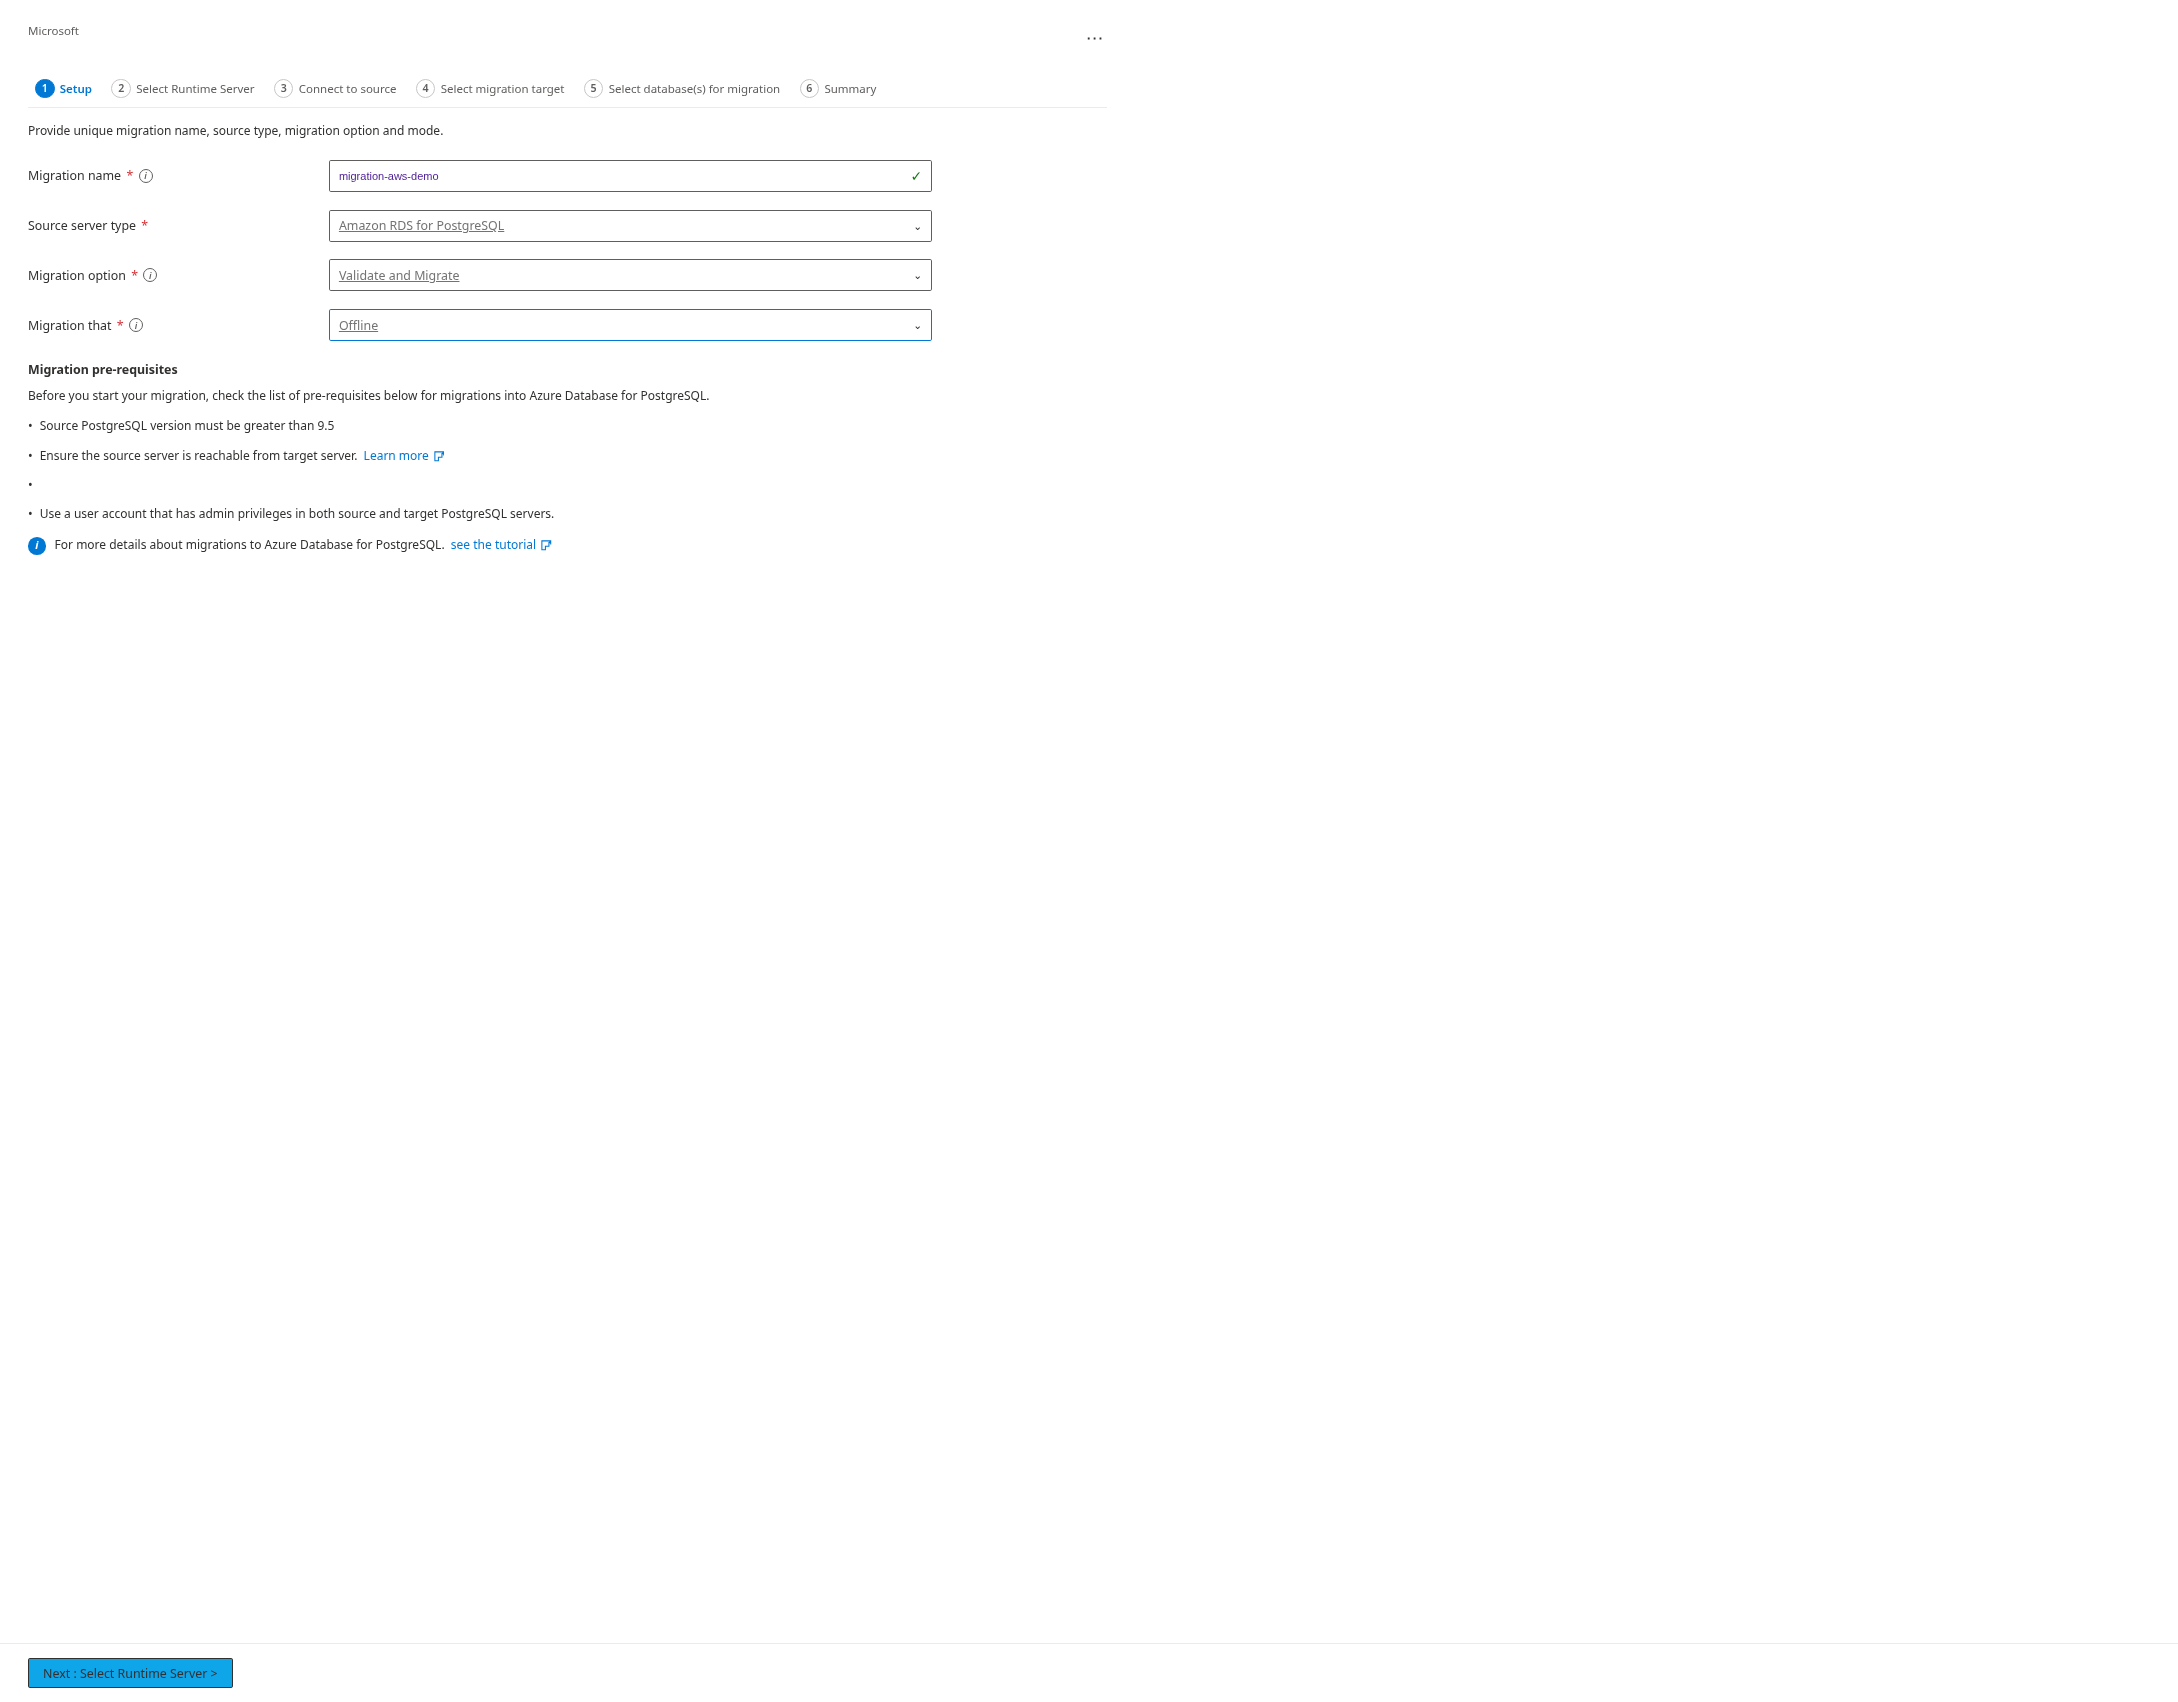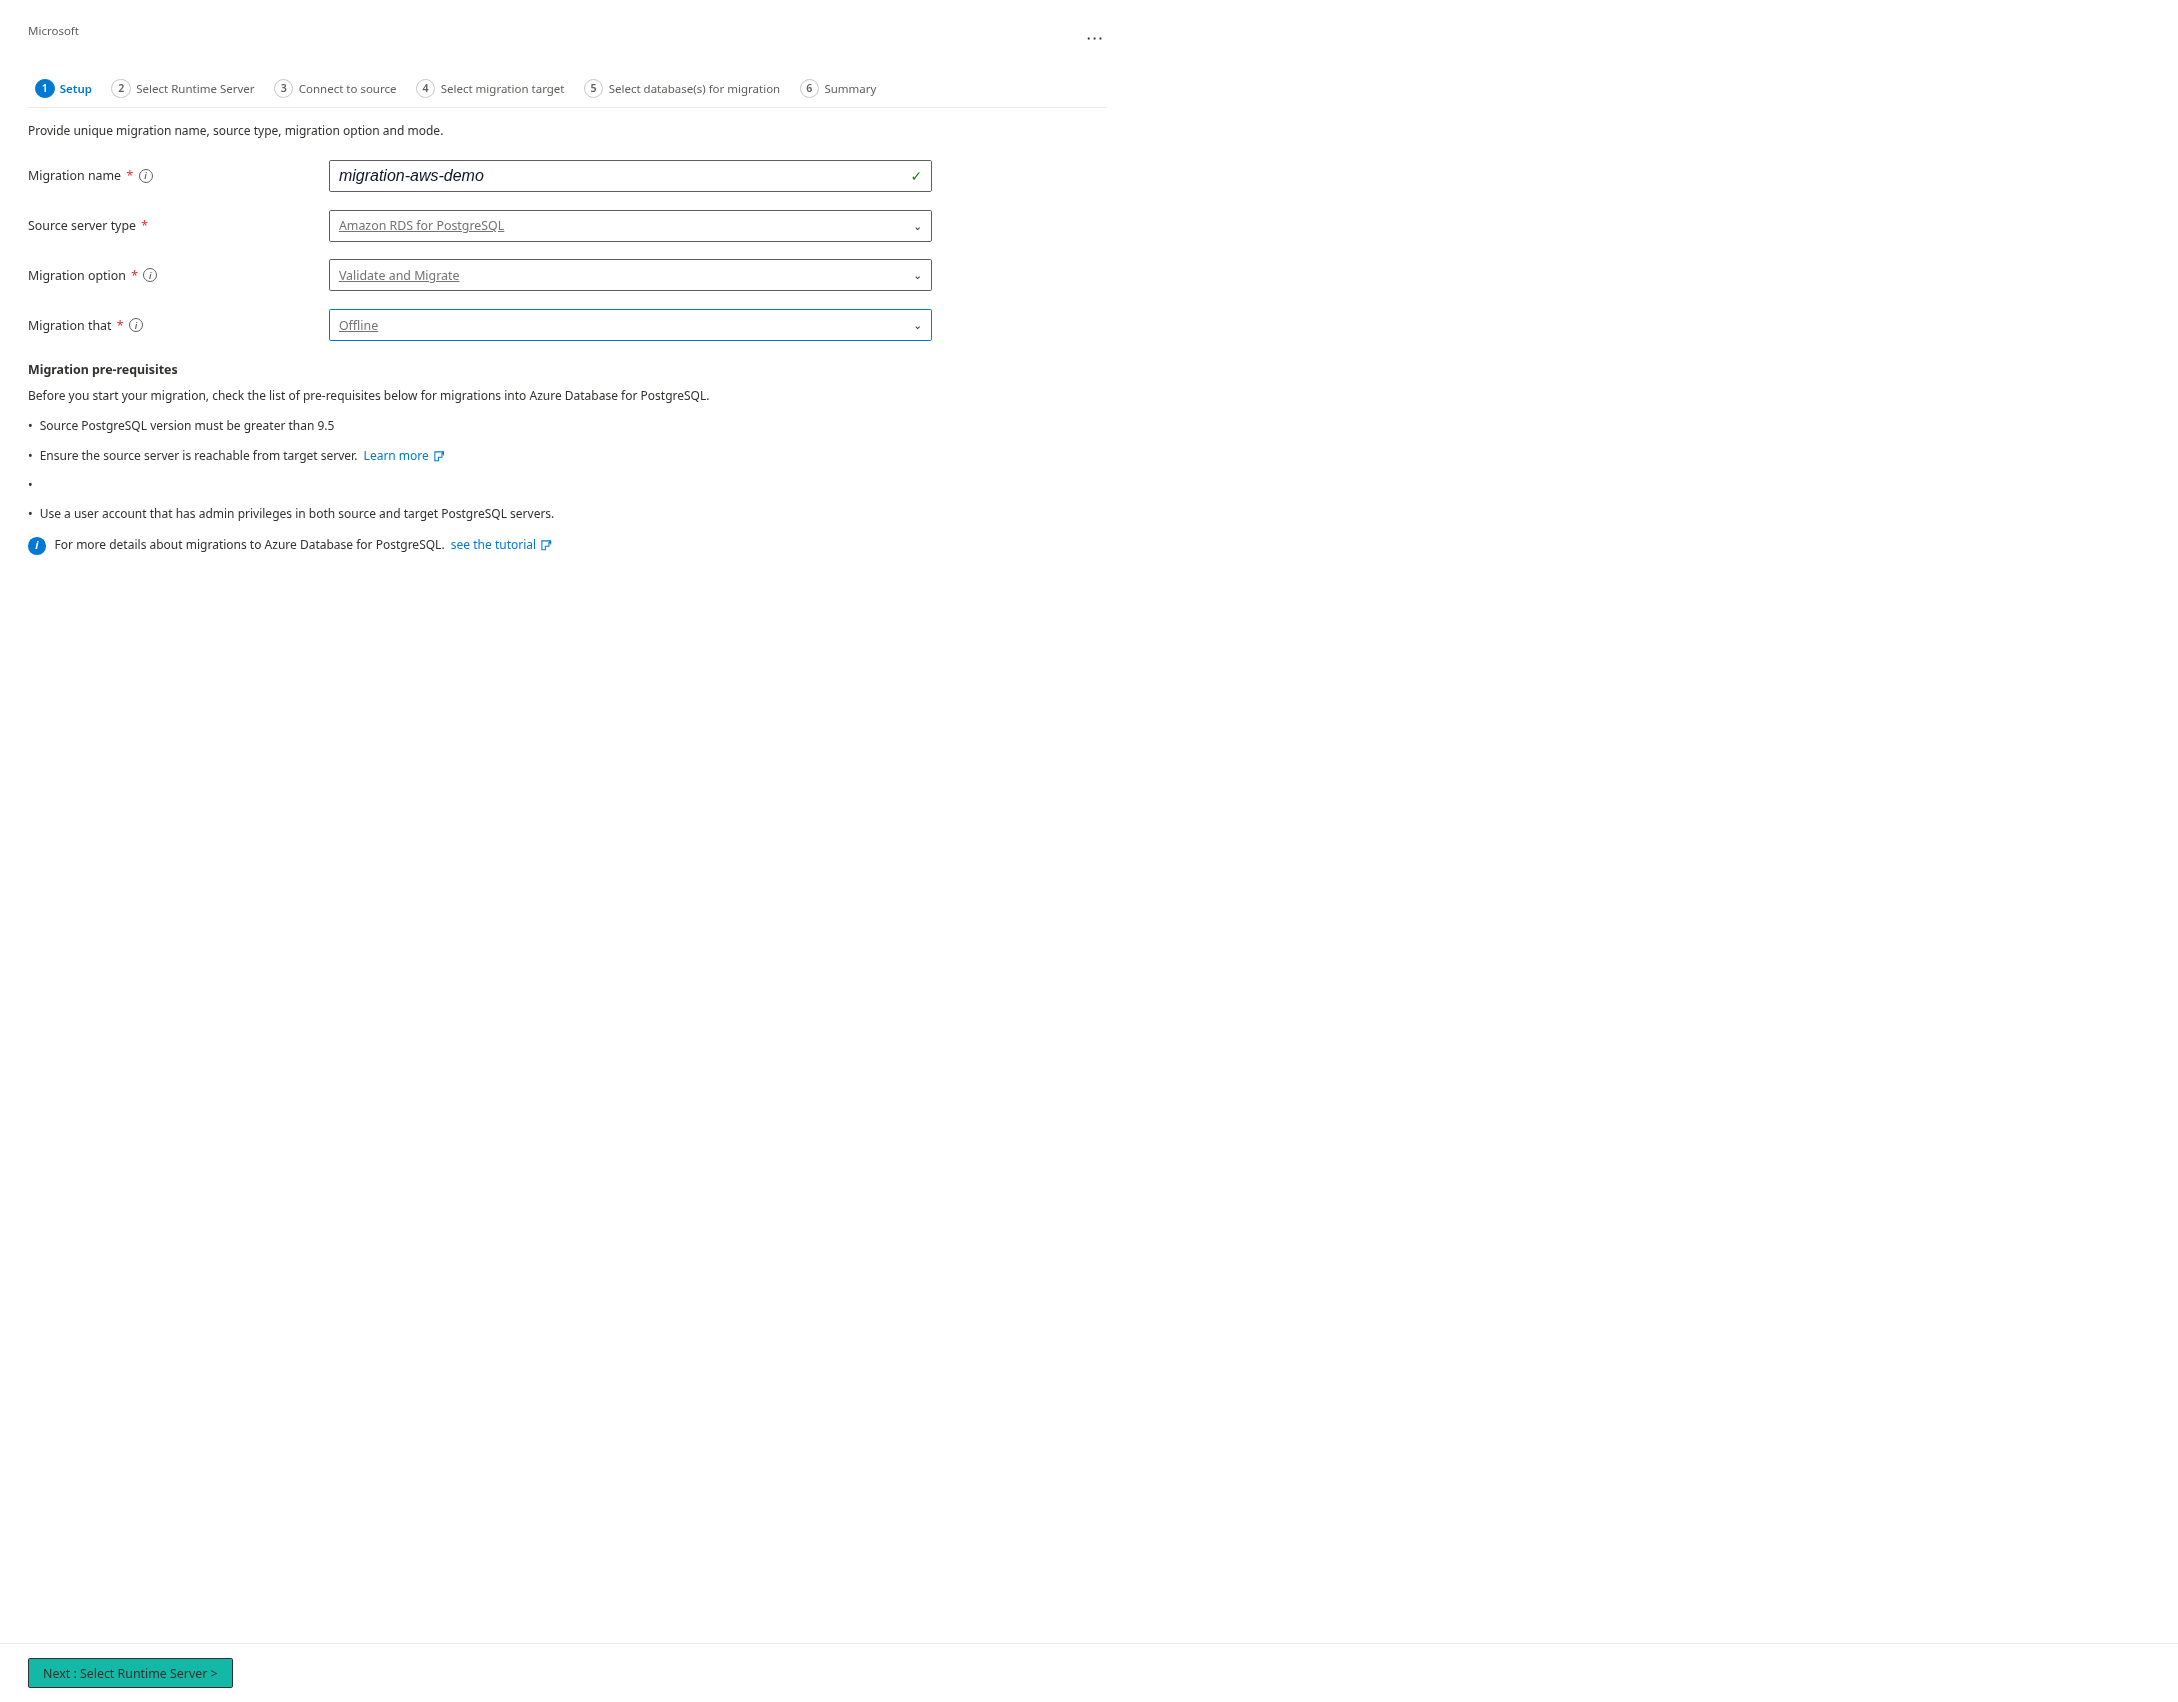--- a/index.html
+++ b/index.html
@@ -139,24 +139,23 @@
       outline: none;
       display: flex;
       align-items: center;
       position: relative;
     }
     .form-input input {
       width: 100%;
       height: 100%;
       border: none;
       outline: none;
-      font-size: 16px;
-      color: #0f172a;
+      font-size: 11px;
+      color: #4c1d95;
       background: transparent;
-      font-style: italic;
     }
     .input-check {
       position: absolute;
       right: 8.9px;
       color: #107c10;
       font-size: 14px;
     }
     .form-select {
       flex: 1;
       max-width: 603px;
@@ -260,21 +259,21 @@
     .footer {
       position: fixed;
       bottom: 0;
       left: 0;
       right: 0;
       background: #fff;
       border-top: 0.9px solid #edebe9;
       padding: 14px 28px;
     }
     .next-button {
-      background: #14b8a6;
+      background: #0ea5e9;
       border: 1.3px solid #323130;
       border-radius: 1.8px;
       padding: 5.3px 14px;
       font-size: 12.4px;
       color: #323130;
       cursor: pointer;
       font-family: inherit;
       font-weight: 400;
     }
     .content-area {

